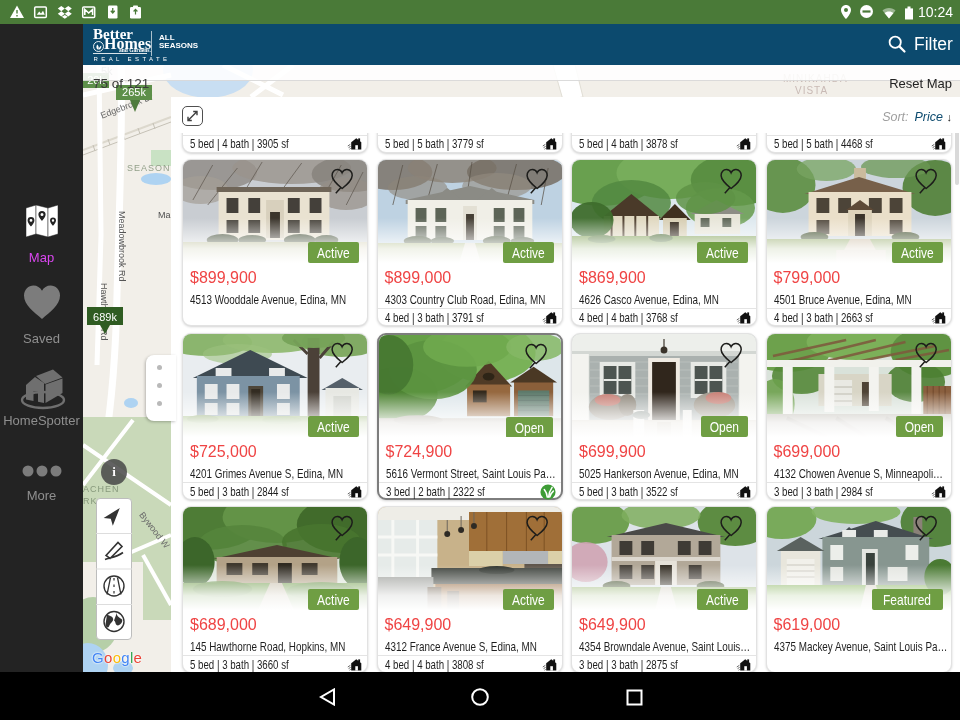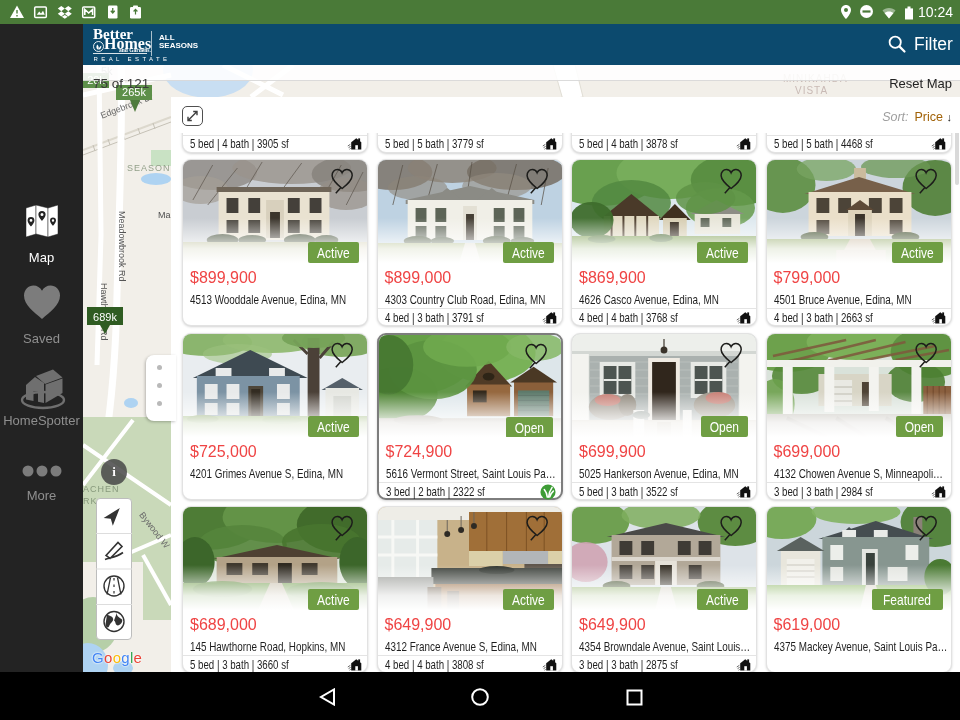--- a/index.html
+++ b/index.html
@@ -10,37 +10,37 @@
 
 #status { position:absolute; left:0; top:0; width:960px; height:24px; background:#4a7a38; z-index:60; }
 #status .time { position:absolute; right:7px; top:4px; color:#fff; font-size:14px; font-weight:400; }
 
 
 #appbar { position:absolute; left:83px; top:24px; width:948px; height:41px; background:#0c4a6e; z-index:30; }
 
 
 #side { position:absolute; left:0; top:24px; width:83px; height:648px; background:#232323; z-index:40; }
 #side .lbl { position:absolute; width:83px; text-align:center; font-size:13px; color:#8f8f8f; }
-#side .lbl.on { color:#ffffff; }
+#side .lbl.on { color:#d946ef; }
 
 
 #map { position:absolute; left:83px; top:65px; width:877px; height:607px; background:#f2efe9; overflow:hidden; z-index:5; }
 
 
 #countbar { position:absolute; left:83px; top:65px; width:877px; height:16px; background:rgba(255,255,255,0.88); border-bottom:1px solid rgba(190,190,190,0.55); z-index:20; }
 #countbar .c1 { position:absolute; left:10px; top:11px; font-size:13.5px; color:#3a3a3a; }
 #countbar .c2 { position:absolute; right:8px; top:11px; font-size:13px; color:#222; }
 
 
 #panel { position:absolute; left:171px; top:97px; width:789px; height:575px; background:#fff; overflow:hidden; z-index:10; }
 #phead { position:absolute; left:0; top:0; width:789px; height:36px; background:#fff; z-index:15; }
 #expand { position:absolute; left:11px; top:9px; width:21px; height:20px; border:1.2px solid #4f4f4f; border-radius:5px; background:#fff; }
 #sortrow { position:absolute; right:8px; top:13px; font-size:12.5px; }
 #sortrow .s1 { color:#9e9e9e; font-style:italic; }
-#sortrow .s2 { color:#a16207; padding-left:6px; }
+#sortrow .s2 { color:#0c4a6e; padding-left:6px;font-style:italic; }
 #sortrow .s3 { color:#1d1d1d; font-size:11px; }
 
 .card { position:absolute; width:186px; height:167px; background:#fff; border:1px solid #e2e2e2;
   border-radius:9px; box-shadow:0 1px 2.5px rgba(0,0,0,0.18); z-index:11; }
 .card.sel { border:2px solid #7d7d7d; }
 .ph { position:absolute; left:0; top:0; width:184px; height:103px; border-radius:8px 8px 0 0; overflow:hidden; }
 .card .ph svg.scene { position:absolute; left:0; top:0; width:184px; height:103px; }
 .sel .ph svg.scene { width:182px; height:102px; }
 .sel .ph { width:182px; height:102px; }
 .sel .price { top:107.5px;text-align:right; }
@@ -485,20 +485,31 @@
               <ellipse cx="100" cy="86" rx="20" ry="4" fill="#81a35b" opacity="1"></ellipse>
             </svg>
             <div class="fade"></div>
             <div class="heart"><svg width="24" height="27" viewBox="0 0 24 27">
                 <path d="M12.1 21.5 C6.9 17.3 2.3 13.4 2.1 8.6 C2 5.2 4.4 2.6 7.4 2.6 C9.6 2.6 11.3 3.9 12.1 5.8 C13 3.9 14.9 2.4 17 2.5 C20 2.6 22.3 5.2 22.2 8.5 C22 13.5 17.3 17.4 12.2 21.5 Z M10.9 20.4 L5.8 26.2" fill="none" stroke="#1d1d1b" stroke-width="1.5"></path>
               </svg></div>
             <div class="badge"><span>Active</span></div>
           </div>
           <div class="price">$725,000</div>
           <div class="addr">4201 Grimes Avenue S, Edina, MN</div>
+          <div class="bbrow">
+            <span class="bb">5 bed | 3 bath | 2844 sf</span>
+            <span class="hicon"><svg width="15" height="14" viewBox="0 0 15 14">
+                <g>
+                  <path d="M4.2 6.2 L9.3 2.2 L14.3 6.2 V13.6 H4.2 Z" fill="#111"></path>
+                  <rect x="11.2" y="2.4" width="1.9" height="3" fill="#111"></rect>
+                  <rect x="8.3" y="9.2" width="2.6" height="4.4" fill="#fff"></rect>
+                  <path d="M3.4 8.3 L0.8 10 M3.6 10.4 L1.6 11.6 M3.7 12.4 L2.5 13.2" stroke="#555" stroke-width="0.9" fill="none"></path>
+                </g>
+              </svg></span>
+          </div>
         </div>
         <div class="card sel" style="left:205.5px;top:236px">
           <div class="ph">
             <svg class="scene" width="186" height="103" viewBox="0 0 186 103" preserveAspectRatio="none">
               <rect width="186" height="103" fill="#dde6ea"></rect>
               <ellipse cx="35" cy="25" rx="60" ry="35" fill="#66a047" opacity="1"></ellipse>
               <ellipse cx="110" cy="18" rx="50" ry="30" fill="#79b258" opacity="1"></ellipse>
               <ellipse cx="20" cy="60" rx="40" ry="28" fill="#4e8433" opacity="1"></ellipse>
               <polygon points="88,52 112,26 136,52" fill="#503b26"></polygon>
               <rect x="90" y="50" width="44" height="32" fill="#96683f"></rect>

